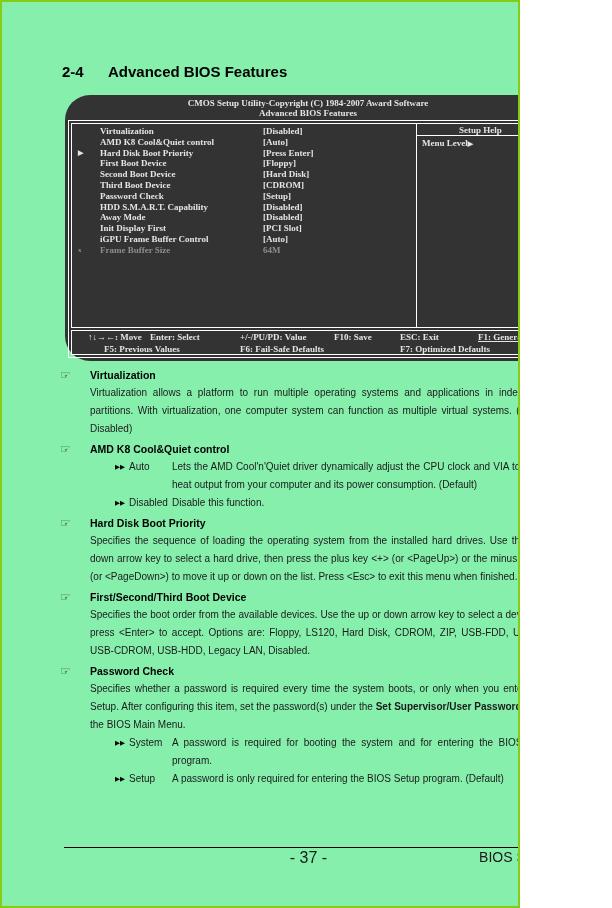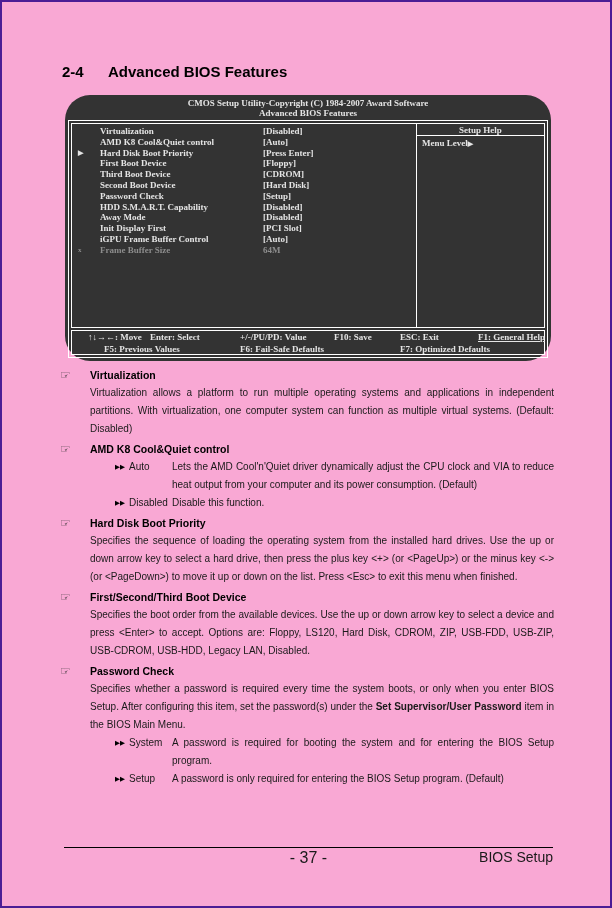--- a/index.html
+++ b/index.html
@@ -1,21 +1,21 @@
 <!DOCTYPE html>
 <html><head>
 <meta charset="utf-8">
 <style>
   * { margin:0; padding:0; box-sizing:border-box; }
   html,body { background:#fff; }
   .page {
     position:relative;
-    width:612px; height:908px;
-    background:#f9a8d4;
-    border:2px solid #4c1d95;
+    width:520px; height:908px;
+    background:#86efac;
+    border:2px solid #84cc16;
     font-family:"Liberation Sans", sans-serif;
     color:#1a1a1a;
     overflow:hidden;
   }
   
   .doc-heading {
     position:absolute; top:61px; left:60px;
     display:flex; font-size:15px; font-weight:bold; color:#000;
   }
   .doc-heading .num { width:46px; }
@@ -94,27 +94,27 @@
               <span class="lbl">Hard Disk Boot Priority</span>
               <span class="val">[Press Enter]</span>
             </div>
           <div class="bios-row">
               <span class="sel"></span>
               <span class="lbl">First Boot Device</span>
               <span class="val">[Floppy]</span>
             </div>
           <div class="bios-row">
               <span class="sel"></span>
+              <span class="lbl">Second Boot Device</span>
+              <span class="val">[Hard Disk]</span>
+            </div>
+          <div class="bios-row">
+              <span class="sel"></span>
               <span class="lbl">Third Boot Device</span>
               <span class="val">[CDROM]</span>
-            </div>
-          <div class="bios-row">
-              <span class="sel"></span>
-              <span class="lbl">Second Boot Device</span>
-              <span class="val">[Hard Disk]</span>
             </div>
           <div class="bios-row">
               <span class="sel"></span>
               <span class="lbl">Password Check</span>
               <span class="val">[Setup]</span>
             </div>
           <div class="bios-row">
               <span class="sel"></span>
               <span class="lbl">HDD S.M.A.R.T. Capability</span>
               <span class="val">[Disabled]</span>

